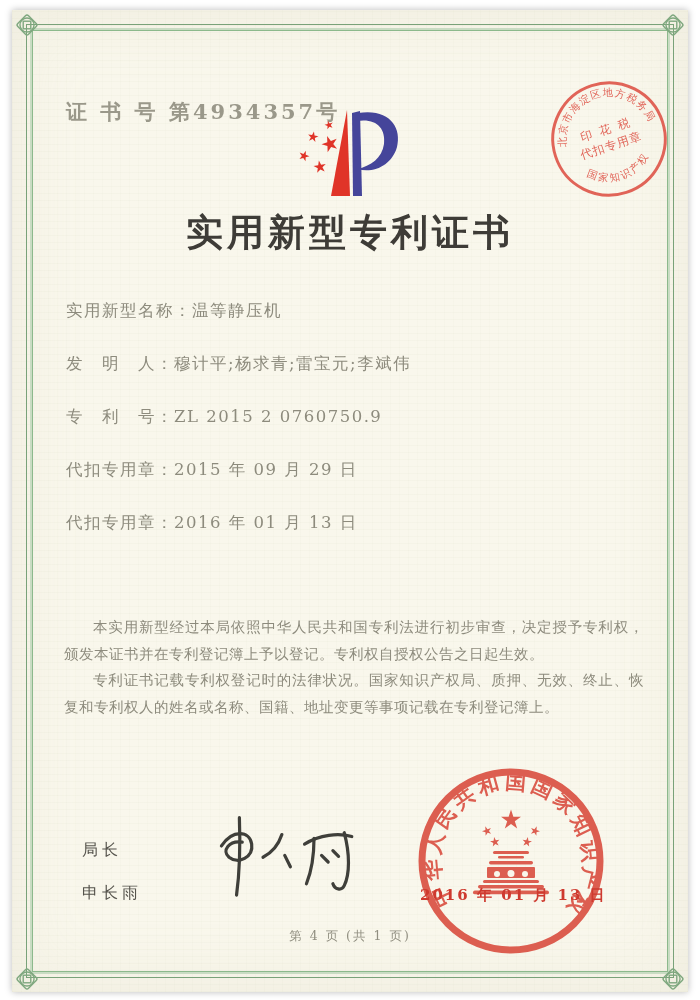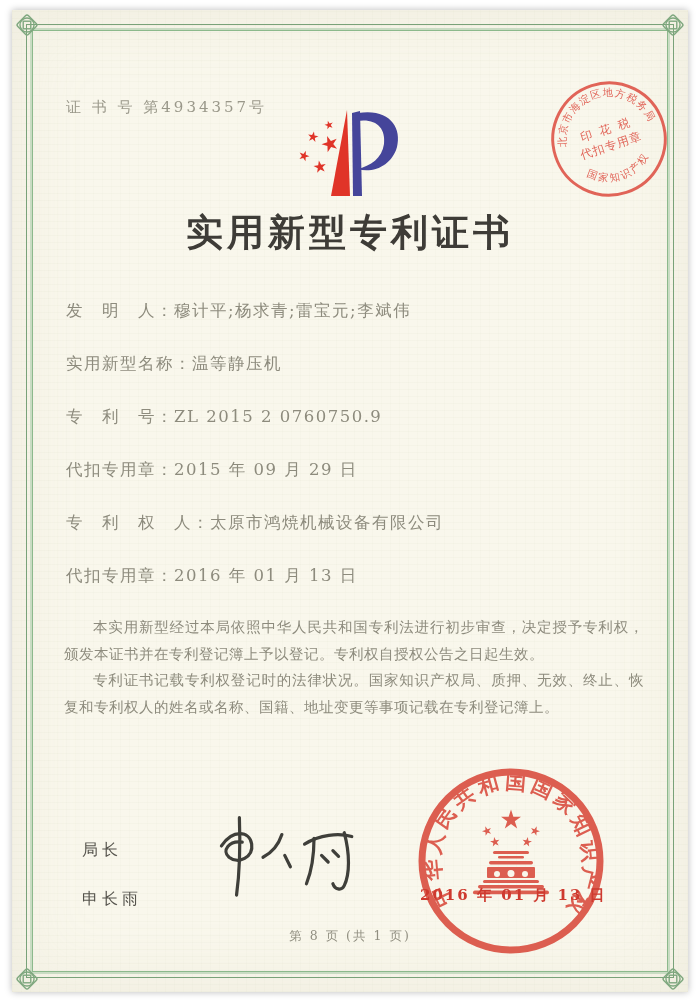--- a/index.html
+++ b/index.html
@@ -18,39 +18,39 @@
   }
   .frame-outer{position:absolute;inset:14px;border:1px solid #79a279;}
   .frame-mid{position:absolute;inset:3px;border:2px solid #c9dcc3;}
   .frame-in{position:absolute;inset:0;border:1px solid #8cb98c;}
   .knot{position:absolute;width:26px;height:26px;}
   .knot.tl{left:2px;top:2px;} .knot.tr{right:2px;top:2px;}
   .knot.bl{left:2px;bottom:0px;} .knot.br{right:2px;bottom:0px;}
 
   .cert-number{
     position:absolute;left:54px;top:88px;
-    font-size:15px;letter-spacing:3px;color:#9a988a;
+    font-size:21px;letter-spacing:3px;color:#9a988a;font-weight:bold;
   }
   .logo{position:absolute;left:280px;top:98px;width:112px;height:95px;}
   .stamp{position:absolute;left:528px;top:60px;width:138px;height:138px;opacity:.92;}
   .title{
     position:absolute;left:0;top:198px;width:100%;text-align:center;
     font-size:37px;font-weight:600;letter-spacing:4px;color:#3e3c37;
   }
   .fields{position:absolute;left:54px;top:290px;width:600px;}
   .field-row{height:53px;font-size:16.5px;letter-spacing:1.5px;color:#8d8b7d;white-space:nowrap;}
   .field-row .lbl{color:#8d8b7d;}
   .field-row .val{color:#8d8b7d;}
   .paras{
     position:absolute;left:52px;top:604px;width:580px;
     font-size:14.5px;line-height:26.5px;color:#8d8b7d;letter-spacing:.5px;
   }
   .paras p{margin:0;text-indent:2em;text-align:justify;}
   .officer{position:absolute;left:70px;top:830px;font-size:16px;letter-spacing:4px;color:#55534c;}
-  .officer .name{display:block;margin-top:28px;text-align:right;}
+  .officer .name{display:block;margin-top:22px;text-align:right;}
   .signature{position:absolute;left:183px;top:796px;width:170px;height:95px;}
   .seal{position:absolute;left:396px;top:748px;width:206px;height:206px;opacity:.93;}
   .seal-date{
     position:absolute;left:408px;top:876px;z-index:5;
     font-size:15px;letter-spacing:2px;color:#ce3a2f;font-weight:600;
   }
   .footer{
     position:absolute;left:0;top:918px;width:100%;text-align:center;
     font-size:12.5px;letter-spacing:2px;color:#908e80;
   }
@@ -132,33 +132,30 @@
       <use href="#st1" transform="translate(38,36) scale(0.85) rotate(-20)"></use>
       <use href="#st1" transform="translate(12,48) scale(0.55) rotate(20)"></use>
       <use href="#st1" transform="translate(28,59) scale(0.65) rotate(-10)"></use>
     </g>
   </svg>
 
   <div class="title">实用新型专利证书</div>
 
   <div class="fields">
     <div class="field-row">
+      <span class="lbl">实用新型名称：</span><span class="val">温等静压机</span>
+    </div>
+    <div class="field-row">
       <span class="lbl">发　明　人：</span><span class="val">穆计平;杨求青;雷宝元;李斌伟</span>
     </div>
     <div class="field-row">
-      <span class="lbl">实用新型名称：</span><span class="val">温等静压机</span>
-    </div>
-    <div class="field-row">
       <span class="lbl">专　利　号：</span><span class="val">ZL 2015 2 0760750.9</span>
     </div>
     <div class="field-row">
       <span class="lbl">代扣专用章：</span><span class="val">2015 年 09 月 29 日</span>
-    </div>
-    <div class="field-row">
-      <span class="lbl">专　利　权　人：</span><span class="val">太原市鸿焼机械设备有限公司</span>
     </div>
     <div class="field-row">
       <span class="lbl">代扣专用章：</span><span class="val">2016 年 01 月 13 日</span>
     </div>
   </div>
 
   <div class="paras">
     <p>本实用新型经过本局依照中华人民共和国专利法进行初步审查，决定授予专利权，颁发本证书并在专利登记簿上予以登记。专利权自授权公告之日起生效。</p>
     <p>专利证书记载专利权登记时的法律状况。国家知识产权局、质押、无效、终止、恢复和专利权人的姓名或名称、国籍、地址变更等事项记载在专利登记簿上。</p>
   </div>
@@ -208,15 +205,15 @@
         <rect x="114" y="113" width="6" height="6" rx="3" fill="#f9f7ec"></rect>
         <rect x="75" y="122" width="56" height="3" rx="1.5"></rect>
         <rect x="70" y="127" width="66" height="3.4" rx="1.7"></rect>
         <rect x="65" y="132.5" width="76" height="3.8" rx="1.9"></rect>
       </g>
     </g>
   </svg>
 
   <div class="seal-date">2016 年 01 月 13 日</div>
 
-  <div class="footer">第 8 页 (共 1 页)</div>
+  <div class="footer">第 4 页 (共 1 页)</div>
 
 </div>
 
 </body></html>

